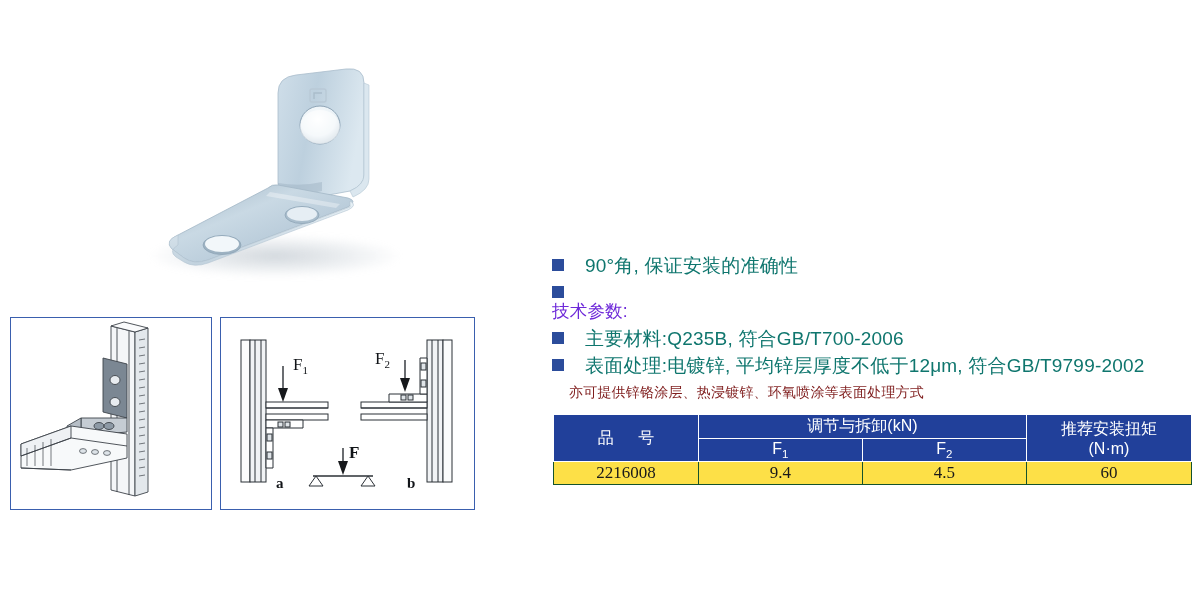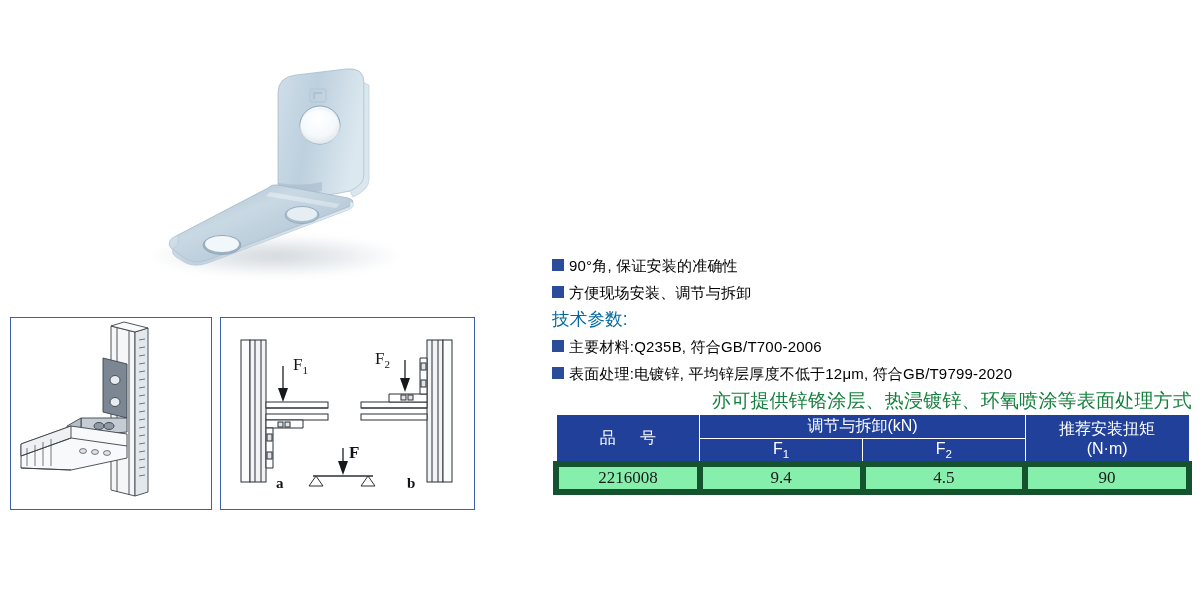--- a/index.html
+++ b/index.html
@@ -35,35 +35,35 @@
   #panel-install { left: 10px; top: 317px; width: 202px; height: 193px; }
   #panel-load    { left: 220px; top: 317px; width: 255px; height: 193px; }
   .panel svg { display:block; }
 
   
   .features {
     position: absolute; left: 552px; top: 252px; width: 640px;
   }
   .f-line {
     display: flex; align-items: flex-start;
-    font-size: 15px; line-height: 27px; color: #000000;
-    letter-spacing: .2px; white-space: nowrap;
+    font-size: 19px; line-height: 27px; color: #0f766e;
+    letter-spacing: .2px; white-space: nowrap; gap: 16px;
   }
   .f-bullet {
     flex: 0 0 auto; width: 12px; height: 12px; background: #2b4c9b;
     margin-top: 7px; margin-right: 5px;
   }
   .f-text { flex: 0 1 auto; }
   .f-heading {
-    font-size: 17.5px; line-height: 27px; color: #0369a1;
+    font-size: 17.5px; line-height: 27px; color: #6d28d9;
     letter-spacing: .2px; white-space: nowrap;
   }
   .f-cont {
-    font-size: 19px; line-height: 27px; color:#15803d;
-    padding-left: 17px; letter-spacing: .2px; white-space: nowrap; text-align: right;
+    font-size: 14px; line-height: 27px; color:#7f1d1d;
+    padding-left: 17px; letter-spacing: .2px; white-space: nowrap;
   }
 
   
   .spec-table {
     position: absolute; left: 553px; top: 414px; width: 639px;
     border-collapse: collapse; table-layout: fixed;
   }
   .spec-table th, .spec-table td {
     text-align: center; vertical-align: middle;
   }
@@ -73,22 +73,22 @@
     font-weight: normal;
     font-size: 16px;
     font-family: "Liberation Sans", "DejaVu Sans", sans-serif;
   }
   .th-tall { height: 46px; }
   .th-top  { height: 23px; }
   .th-sub  { height: 23px; font-size: 15px; font-family:"Liberation Serif", serif; }
   .pn-label { letter-spacing: 10px; padding-left: 10px; }
   .spec-table tbody td {
     height: 16px; font-size: 17px; color: #1a1a1a;
-    border: 6px solid #14532d;
-    background: #86efac;
+    border: 1px solid #14532d;
+    background: #fde047;
     font-family: "Liberation Serif", "DejaVu Serif", serif;
   }
   .sub2 { font-size: .72em; vertical-align: sub; }
 </style>
 </head>
 <body>
 
 <div class="page">
 
   <div class="photo-area">
@@ -264,30 +264,29 @@
     </svg>
   </div>
 
   <div class="features">
     <div class="f-line">
       <span class="f-bullet"></span>
       <span class="f-text">90°角, 保证安装的准确性</span>
     </div>
     <div class="f-line">
       <span class="f-bullet"></span>
-      <span class="f-text">方便现场安装、调节与拆卸</span>
     </div>
     <div class="f-heading">技术参数:</div>
     <div class="f-line">
       <span class="f-bullet"></span>
       <span class="f-text">主要材料:Q235B, 符合GB/T700-2006</span>
     </div>
     <div class="f-line">
       <span class="f-bullet"></span>
-      <span class="f-text">表面处理:电镀锌, 平均锌层厚度不低于12μm, 符合GB/T9799-2020</span>
+      <span class="f-text">表面处理:电镀锌, 平均锌层厚度不低于12μm, 符合GB/T9799-2002</span>
     </div>
     <div class="f-cont">亦可提供锌铬涂层、热浸镀锌、环氧喷涂等表面处理方式</div>
   </div>
 
   <table class="spec-table">
     <thead>
       <tr>
         <th class="th-tall" rowspan="2" style="width:137px">
           <span class="pn-label">品  号</span>
         </th>
@@ -304,18 +303,18 @@
         <th class="th-sub" style="width:155px">
           <span>F</span><span class="sub2">2</span>
         </th>
       </tr>
     </thead>
     <tbody>
       <tr>
         <td>2216008</td>
         <td>9.4</td>
         <td>4.5</td>
-        <td>90</td>
+        <td>60</td>
       </tr>
     </tbody>
   </table>
 
 </div>
 
 </body></html>

